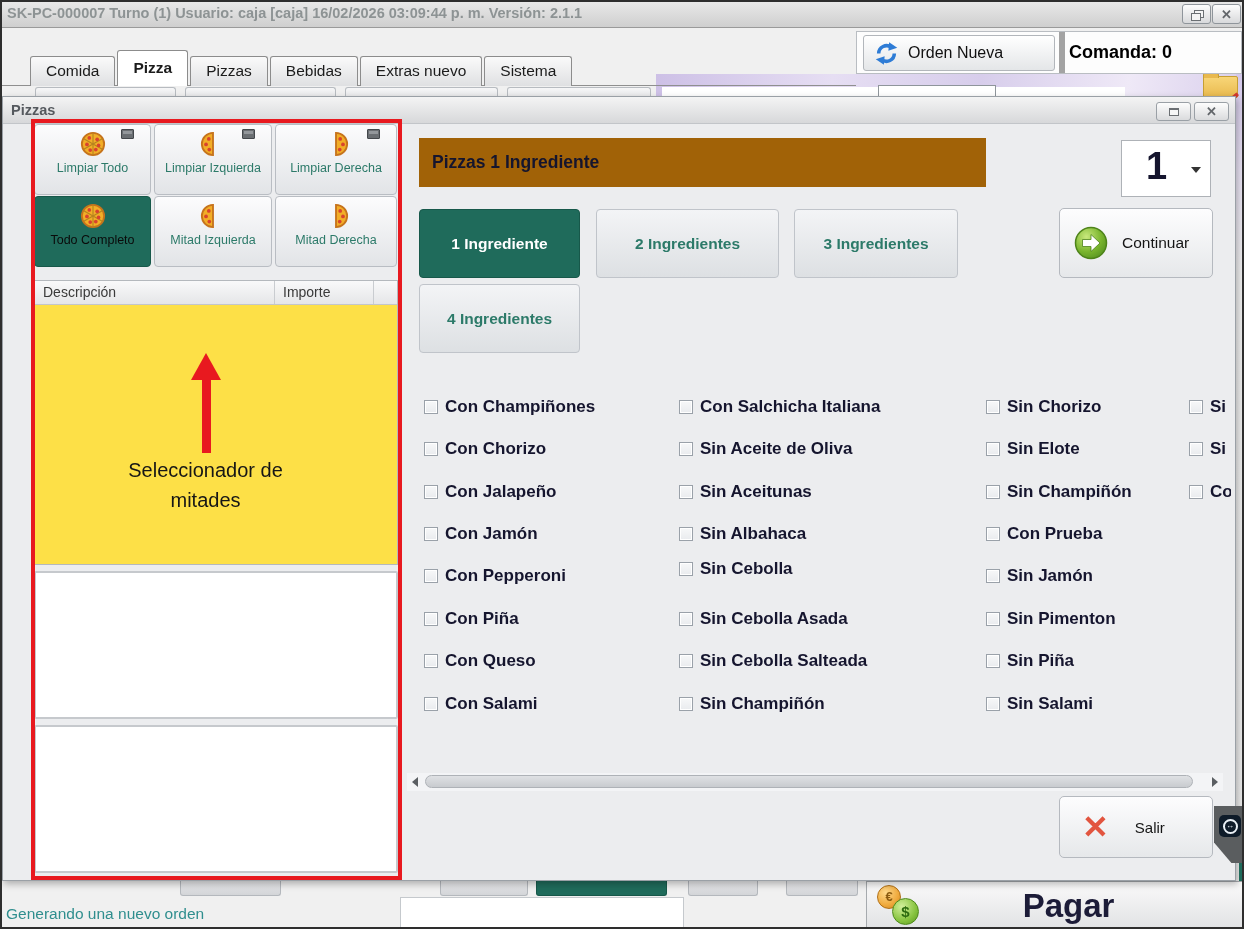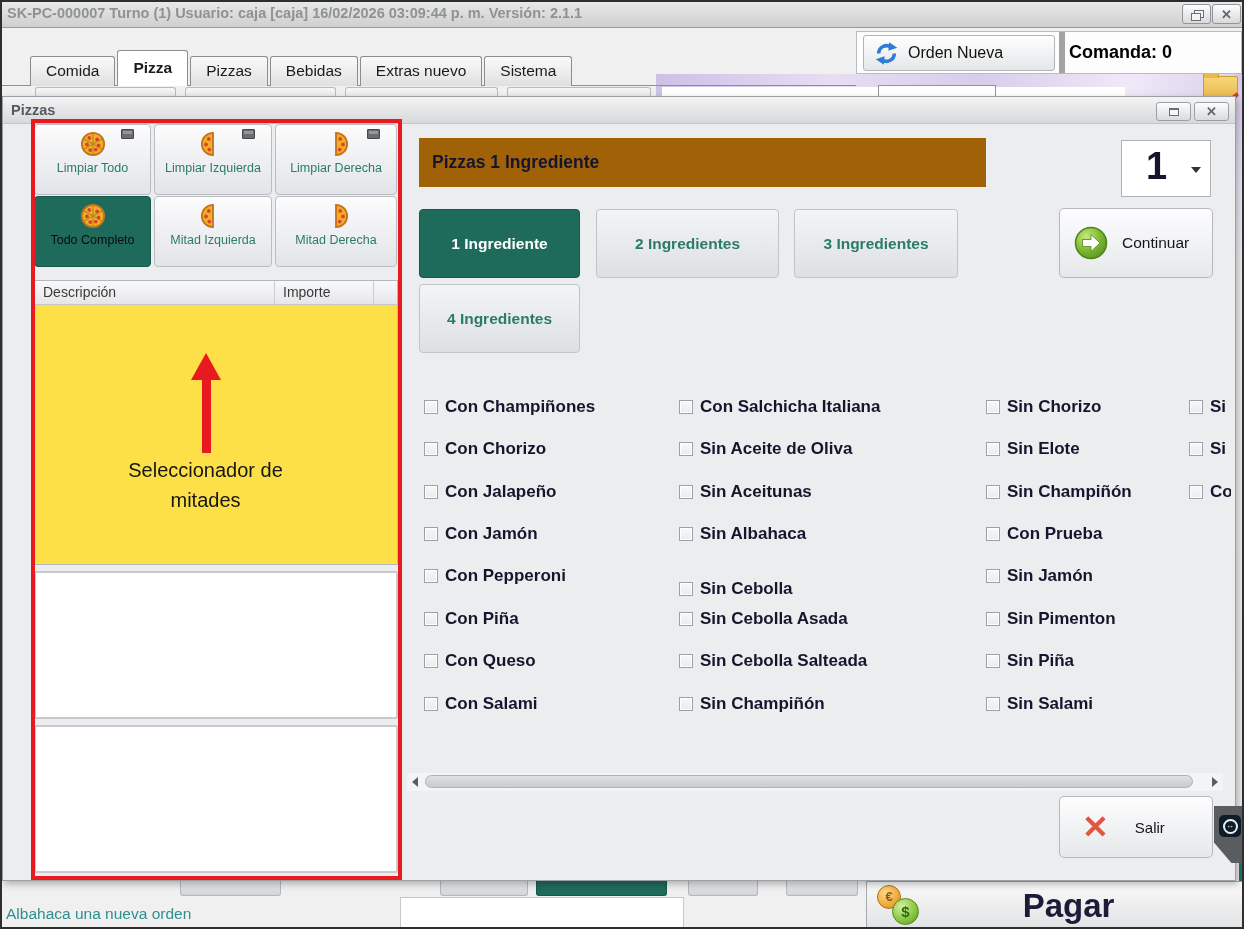--- a/index.html
+++ b/index.html
@@ -407,21 +407,21 @@
         <span class="txt">Sin Aceite de Oliva</span>
       </label>
     <label class="ing" style="left:676px; top:384px;">
         <span class="cb"></span>
         <span class="txt">Sin Aceitunas</span>
       </label>
     <label class="ing" style="left:676px; top:426px;">
         <span class="cb"></span>
         <span class="txt">Sin Albahaca</span>
       </label>
-    <label class="ing" style="left:676px; top:481px;">
+    <label class="ing" style="left:676px; top:461px;">
         <span class="cb"></span>
         <span class="txt">Sin Cebolla</span>
       </label>
     <label class="ing" style="left:676px; top:511px;">
         <span class="cb"></span>
         <span class="txt">Sin Cebolla Asada</span>
       </label>
     <label class="ing" style="left:676px; top:553px;">
         <span class="cb"></span>
         <span class="txt">Sin Cebolla Salteada</span>
@@ -503,21 +503,21 @@
       </span>
   </div>
   <div class="teal-sliver"></div>
 
   <div class="ghost-btn-bottom" style="left:180px; width:101px;"></div>
   <div class="ghost-btn-bottom" style="left:440px; width:88px;"></div>
   <div class="ghost-btn-bottom teal" style="left:536px; width:131px;"></div>
   <div class="ghost-btn-bottom" style="left:688px; width:70px;"></div>
   <div class="ghost-btn-bottom" style="left:786px; width:72px;"></div>
   <div class="ghost-white-box"></div>
-  <div class="statusbar-text">Albahaca una nueva orden</div>
+  <div class="statusbar-text">Generando una nuevo orden</div>
 
   <div class="pagar-panel">
     <div class="coins">
       <span class="coin euro">€</span>
       <span class="coin dollar">$</span>
     </div>
     <div class="pagar-lbl">Pagar</div>
   </div>
 
   <div class="frame"></div>

